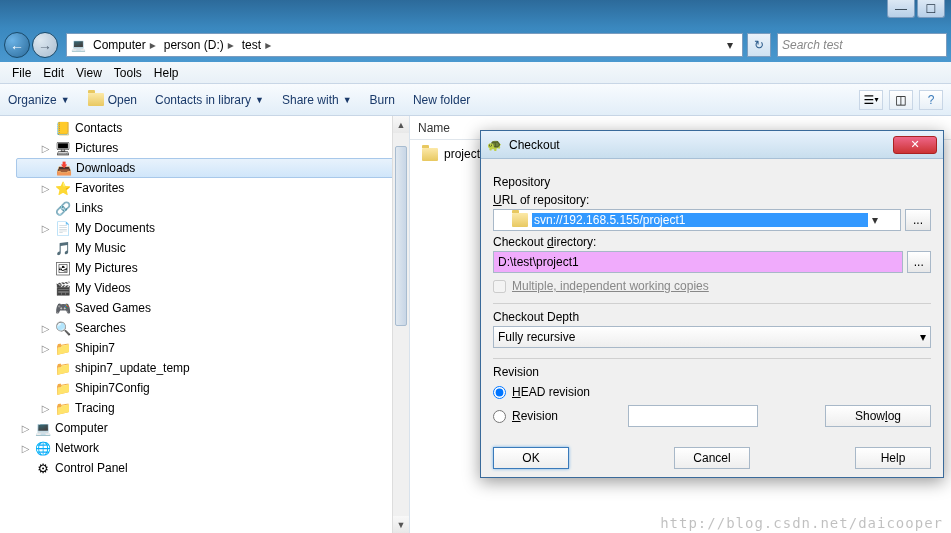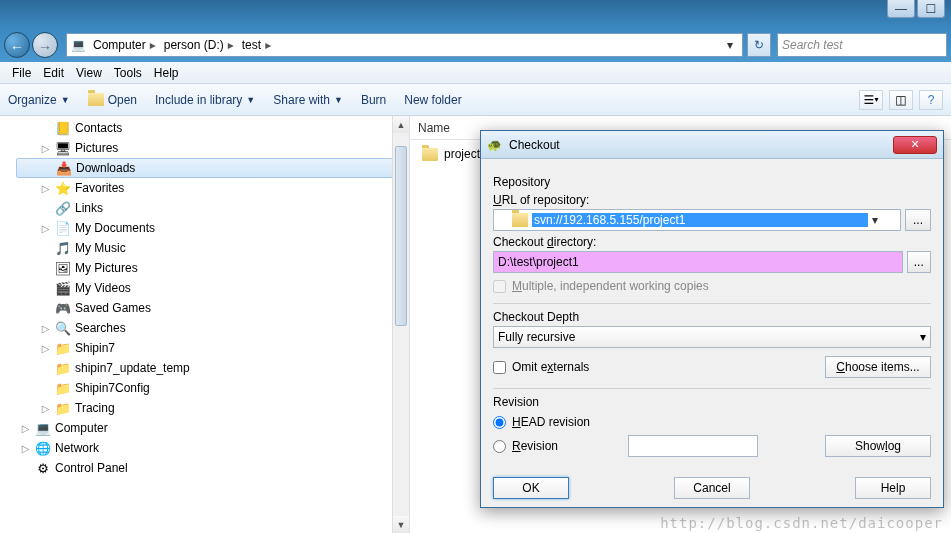--- a/index.html
+++ b/index.html
@@ -56,21 +56,21 @@
 .group-title { color:#000; margin-bottom:2px; margin-top:6px; }
 .field-label { color:#000; margin:4px 0 2px 0;}
 .field-label u { text-decoration: underline; }
 .url-row { display:flex; align-items:center; gap:4px; }
 .url-box { flex:1; height:22px; border:1px solid #a8b8c8; background:#fff; display:flex; align-items:center; padding:0 18px; }
 .url-folder { width:16px; height:14px; margin-right:4px;}
 .url-text { background:#3399ff; color:#fff; padding:0 2px; flex:1;}
 .url-drop { width:14px; color:#333; text-align:center;}
 .browse-btn { width:26px; height:22px; border:1px solid #a8b8c8; background:linear-gradient(#fff,#e8e8e8); display:flex; align-items:center; justify-content:center;}
 .text-input { width:100%; height:22px; border:1px solid #a8b8c8; background:#f0abfc; padding:0 4px; display:flex; align-items:center;}
-.chk-row { display:flex; align-items:center; gap:6px; color:#888; margin-top:6px;}
+.chk-row { display:flex; align-items:center; gap:6px; color:#888; margin-top:6px;text-decoration:underline;}
 .chk-row input { width:13px; height:13px;}
 .sep-line { height:1px; background:#d0d0d0; margin:10px 0 6px 0;}
 .depth-select { width:100%; height:22px; border:1px solid #a8b8c8; background:linear-gradient(#fff,#eee); padding:0 4px; display:flex; align-items:center; justify-content:space-between;}
 .depth-row2 { display:flex; align-items:center; justify-content:space-between; margin-top:8px;}
 .choose-btn, .showlog-btn { width:106px; height:22px; border:1px solid #a8b8c8; background:linear-gradient(#fff,#eee); display:flex; align-items:center; justify-content:center;}
 .radio-row { display:flex; align-items:center; gap:6px; margin:6px 0;}
 .radio-row input { width:13px; height:13px;}
 .rev-row { display:flex; align-items:center; gap:10px;}
 .rev-input { width:130px; height:22px; border:1px solid #a8b8c8; background:#fff; margin-left:60px;}
 .dlg-buttons { display:flex; justify-content:space-between; gap:8px; margin-top:14px; padding-top:6px;}
@@ -127,21 +127,21 @@
   <div class="cmdbar">
     <div class="item">
         <span>Organize</span> 
         <span class="arrow">▼</span>
       </div>
     <div class="item">
         <span class="folder-icon"></span>
         <span>Open</span>
       </div>
     <div class="item">
-        <span>Include in library</span> 
+        <span>Contacts in library</span> 
         <span class="arrow">▼</span>
       </div>
     <div class="item">
         <span>Share with</span> 
         <span class="arrow">▼</span>
       </div>
     <div class="item">Burn</div>
     <div class="item">New folder</div>
     <div class="right">
       <div class="view-btn">☰<span style="font-size:8px">▾</span></div>
@@ -290,27 +290,20 @@
     <div class="chk-row">
       <input type="checkbox" disabled="" style="">
       <span><u>M</u>ultiple, independent working copies</span>
     </div>
     <div class="sep-line"></div>
     <div class="group-title">Checkout Depth</div>
     <div class="depth-select">
       <span>Fully recursive</span>
         <span>▾</span>
     </div>
-    <div class="depth-row2">
-      <label class="chk-row" style="color:#000;margin-top:0">
-        <input type="checkbox" style="">
-        <span>Omit e<u>x</u>ternals</span>
-      </label>
-      <div class="choose-btn"><u>C</u>hoose items...</div>
-    </div>
     <div class="sep-line"></div>
     <div class="group-title">Revision</div>
     <div class="radio-row">
       <input type="radio" name="rev" checked="" style="">
       <span><u>H</u>EAD revision</span>
     </div>
     <div class="rev-row">
       <div class="radio-row" style="margin:0">
         <input type="radio" name="rev" style="">
         <span><u>R</u>evision</span>

